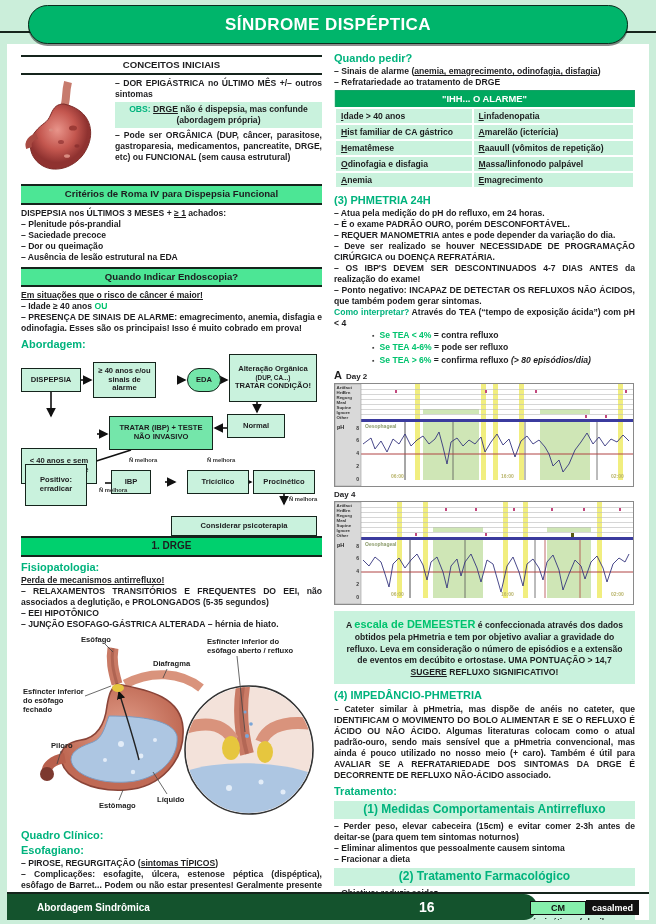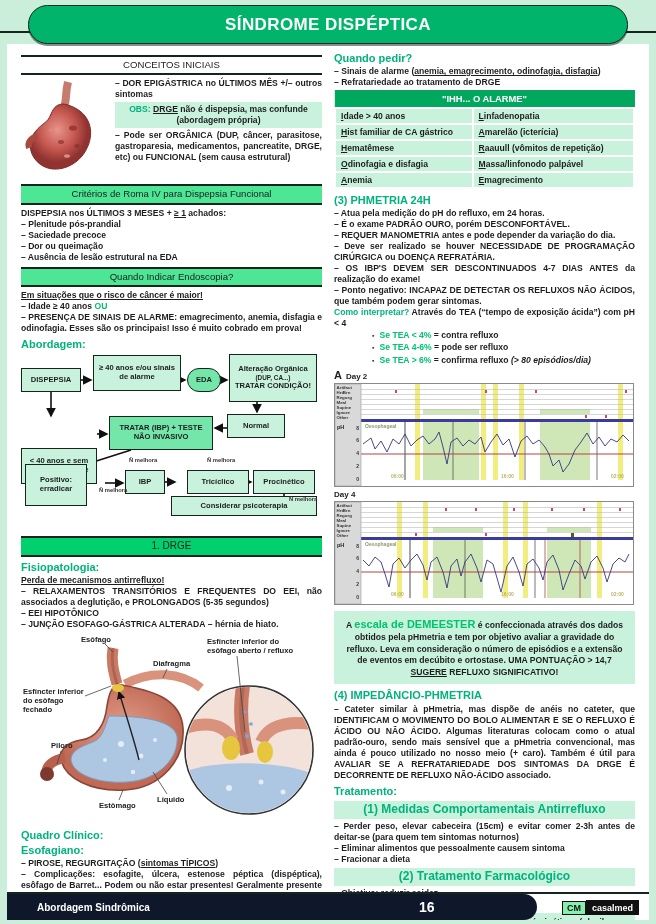--- a/index.html
+++ b/index.html
@@ -10,21 +10,21 @@
   .cols{display:flex;gap:12px;padding:7px 14px 0 14px;}
   .col{flex:1;min-width:0;font-size:8.6px;line-height:1.28;font-weight:600;}
   p{margin:0 0;text-align:justify;}
   .b{font-weight:800;}
   .u{text-decoration:underline;}
   .t{color:#00b37d;font-weight:800;}
   .g{color:#00c36e;font-weight:800;}
   .i{font-style:italic;}
   .lg{font-size:11px;}
   .h-teal{color:#00b37d;font-weight:800;font-size:11px;margin:3px 0 1px;}
-  .bar{border-top:2px solid #15241c;border-bottom:2px solid #15241c;text-align:center;font-weight:400;font-size:9.6px;padding:2px 0;margin:4px 0 3px;}
+  .bar{border-top:2px solid #15241c;border-bottom:2px solid #15241c;text-align:center;font-weight:700;font-size:9.6px;padding:2px 0;margin:4px 0 3px;}
   .bar.white{background:#fff;}
   .bar.green{background:#4ce695;}
   .bar.drge{background:#00d06e;font-size:10px;}
   .obsbox{background:#c9f2dd;text-align:center;padding:2px 6px;margin:2px 0;overflow:hidden;}
   .intro-img{float:left;width:86px;height:98px;margin:2px 8px 2px 0;}
   .hl-h{background:#c9f2dd;color:#00b37d;font-weight:800;text-align:center;padding:1.5px 0;margin:3px 0 2px;font-size:12px;}
   .hl-box{background:#c9f2dd;padding:4px 10px;margin:3px 0;}
   .hl-box p{text-align:center;}
   .dembox{background:#c9f2dd;padding:6px 12px;margin:6px 0 4px;text-align:center;line-height:1.35;}
   
@@ -40,25 +40,25 @@
   
   .tea{margin-left:38px;}
   .tea .row{display:flex;gap:5px;margin:1px 0;}
   .sq{color:#444;font-size:7px;line-height:1.6;}
   
   .chart-title{font-size:8px;font-weight:700;margin:2px 0 0;}
   .chart-title .big{font-size:11px;font-weight:800;margin-right:4px;}
   .phsvg{display:block;border:1px solid #8a8a8a;margin:1px 0 3px;}
   
   .footer-line{position:absolute;left:0;bottom:26px;width:100%;height:2px;background:#15241c;}
-  .footerbar{position:absolute;left:0;bottom:0;height:26px;width:530px;background:#0f172a;border-radius:0 13px 13px 0;display:flex;align-items:center;}
+  .footerbar{position:absolute;left:0;bottom:0;height:26px;width:530px;background:#14532d;border-radius:0 13px 13px 0;display:flex;align-items:center;}
   .footerbar .fl{color:#fff;font-weight:800;font-size:10px;margin-left:30px;}
   .footerbar .pg{color:#fff;font-weight:700;font-size:14px;position:absolute;left:412px;}
   .logo{position:absolute;right:10px;bottom:5px;display:flex;align-items:center;font-size:9px;font-weight:700;}
-  .logo .cm{border:1.5px solid #111;color:#111;background:#86efac;padding:1px 4px;}
+  .logo .cm{border:1.5px solid #111;color:#111;background:#86efac;padding:1px 20px;}
   .logo .cn{background:#111;color:#fff;padding:2.5px 6px;}
   svg text{font-family:"Liberation Sans",sans-serif;}
 </style>
 </head>
 <body>
 
 <div class="topline"></div>
 <div class="banner">
     <span>SÍNDROME DISPÉPTICA</span>
   </div>
@@ -79,21 +79,21 @@
       </defs>
       <path d="M47,2 C44,14 46,20 43,27" stroke="#c77b6d" stroke-width="8" fill="none"></path>
       <path d="M43,24 C70,30 74,52 66,68 C58,86 36,94 22,86 C8,78 6,62 14,52 C22,42 26,44 30,34 C33,27 36,24 43,24 Z" fill="url(#st1)" stroke="#7c2b28" stroke-width="1"></path>
       <path d="M16,56 C10,58 6,62 8,68" stroke="#a84a42" stroke-width="6" fill="none"></path>
       <ellipse cx="52" cy="48" rx="4" ry="2.6" fill="#9c3b36"></ellipse>
       <ellipse cx="40" cy="62" rx="3" ry="2" fill="#a34340"></ellipse>
       <ellipse cx="56" cy="66" rx="2.6" ry="1.8" fill="#8f3230"></ellipse>
       <ellipse cx="30" cy="50" rx="2.2" ry="1.6" fill="#d98b80"></ellipse>
       <ellipse cx="46" cy="76" rx="3" ry="1.8" fill="#d98b80"></ellipse>
     </svg>
-    <p><span class="b">– DOR EPIGÁSTRICA</span><span> no </span><span class="b">ÚLTIMOS MÊS</span><span> +/– outros sintomas</span></p>
+    <p><span class="b">– DOR EPIGÁSTRICA</span><span> no </span><span class="b">ÚLTIMO MÊS</span><span> +/– outros sintomas</span></p>
     <div class="obsbox"><span><span class="t">OBS: </span><span class="b u">DRGE</span><span> não é dispepsia, mas confunde (abordagem própria)</span></span></div>
     <p><span>– Pode ser </span><span class="b">ORGÂNICA</span><span> (DUP, câncer, parasitose, gastroparesia, medicamentos, pancreatite, DRGE, etc) ou </span><span class="b">FUNCIONAL</span><span> (sem causa estrutural)</span></p>
     <div style="clear:both"></div>
 
     <div class="bar green">Critérios de Roma IV para Dispepsia Funcional</div>
     <p class="b"><span class="b">DISPEPSIA</span><span> nos </span><span class="b">ÚLTIMOS 3 MESES</span><span> + </span><span class="b u">≥ 1</span><span> achados:</span></p>
     <p class="b">– Plenitude pós-prandial</p>
     <p class="b">– Saciedade precoce</p>
     <p class="b">– Dor ou queimação</p>
     <p class="b">– Ausência de lesão estrutural na EDA</p>
@@ -120,38 +120,38 @@
         <line x1="236" y1="48" x2="236" y2="58" stroke="#111" stroke-width="1.6" marker-end="url(#ah)"></line>
         <line x1="76" y1="80" x2="86" y2="80" stroke="#111" stroke-width="1.6" marker-end="url(#ah)"></line>
         <line x1="206" y1="74" x2="194" y2="74" stroke="#111" stroke-width="1.6" marker-end="url(#ah)"></line>
         <line x1="110" y1="96" x2="66" y2="110" stroke="#111" stroke-width="1.6" marker-end="url(#ah)"></line>
         <line x1="84" y1="129" x2="102" y2="129" stroke="#111" stroke-width="1.6" marker-end="url(#ah)"></line>
         <line x1="144" y1="128" x2="154" y2="128" stroke="#111" stroke-width="1.6" marker-end="url(#ah)"></line>
         <line x1="218" y1="128" x2="230" y2="128" stroke="#111" stroke-width="1.6" marker-end="url(#ah)"></line>
         <line x1="263" y1="140" x2="263" y2="150" stroke="#111" stroke-width="1.6" marker-end="url(#ah)"></line>
       </svg>
       <div class="fbox" style="left:0;top:14px;width:60px;height:24px;">DISPEPSIA</div>
-      <div class="fbox" style="left:72px;top:1px;width:88px;height:36px;">≥ 40 anos e/ou sinais de alarme</div>
+      <div class="fbox" style="left:72px;top:8px;width:63px;height:36px;">≥ 40 anos e/ou sinais de alarme</div>
       <div class="fbox dark" style="left:166px;top:14px;width:34px;height:24px;border-radius:12px;">EDA</div>
       <div class="fbox" style="left:208px;top:0;width:88px;height:48px;">
         <span>Alteração Orgânica</span>
         <span style="font-size:6.4px;font-weight:700">(DUP, CA...)</span>
         <span>TRATAR CONDIÇÃO!</span>
       </div>
       <div class="fbox" style="left:0;top:62px;width:76px;height:36px;margin-top:32px;">&lt; 40 anos e sem sinais de alarme</div>
       <div class="fbox dark" style="left:88px;top:62px;width:104px;height:34px;">TRATAR (IBP) + TESTE NÃO INVASIVO</div>
       <div class="fbox" style="left:206px;top:60px;width:58px;height:24px;">Normal</div>
       <div class="fbox" style="left:4px;top:110px;width:62px;height:42px;">
         <span>Positivo:</span>
             <span>erradicar</span>
       </div>
-      <div class="fbox" style="left:104px;top:116px;width:40px;height:24px;">IBP</div>
+      <div class="fbox" style="left:90px;top:116px;width:40px;height:24px;">IBP</div>
       <div class="fbox" style="left:156px;top:116px;width:62px;height:24px;margin-left:10px;">Tricíclico</div>
       <div class="fbox" style="left:232px;top:116px;width:62px;height:24px;">Procinético</div>
-      <div class="fbox" style="left:150px;top:142px;width:146px;height:20px;">Considerar psicoterapia</div>
+      <div class="fbox" style="left:150px;top:162px;width:146px;height:20px;">Considerar psicoterapia</div>
       <span class="nm" style="left:108px;top:103px;">Ñ melhora</span>
       <span class="nm" style="left:186px;top:103px;">Ñ melhora</span>
       <span class="nm" style="left:78px;top:133px;">Ñ melhora</span>
       <span class="nm" style="left:268px;top:142px;">Ñ melhora</span>
     </div>
 
     <div class="bar drge">1. DRGE</div>
     <div class="h-teal">Fisiopatologia:</div>
     <p><span class="b u">Perda de mecanismos antirrefluxo!</span></p>
     <p><span class="b">– RELAXAMENTOS TRANSITÓRIOS E FREQUENTES DO EEI</span><span>, não associados a deglutição, e </span><span class="b">PROLONGADOS</span><span> (5-35 segundos)</span></p>

